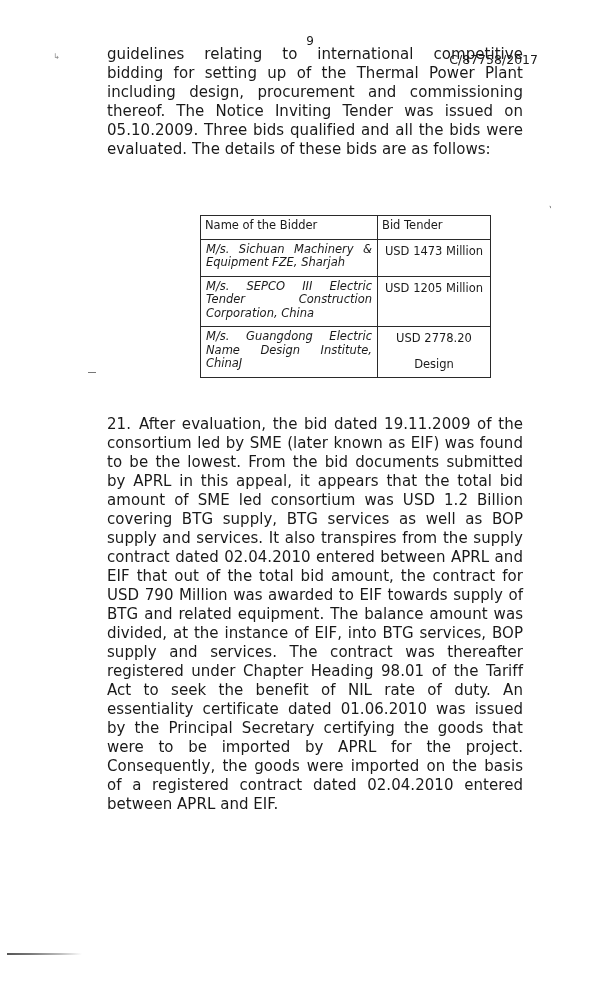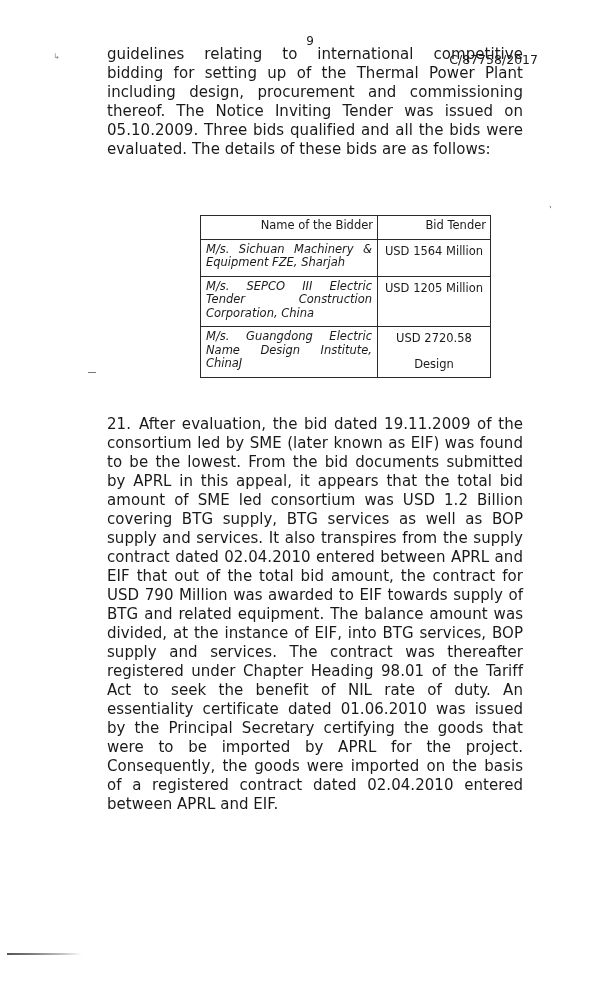--- a/index.html
+++ b/index.html
@@ -21,21 +21,21 @@
     .para-1 { top: 45px; }
     .para-2 { top: 404px; }
     .para .num { display: inline-block; width: 32px; margin-top: 11px; }
     table.bids {
       position: absolute; top: 215px; left: 200px; width: 291px;
       border-collapse: collapse; font-size: 11.5px; line-height: 13.5px;
     }
     table.bids td, table.bids th {
       border: 1px solid #2a2a2a; vertical-align: top; font-weight: normal;
     }
-    table.bids th { text-align: right; padding: 3px 4px 6px 4px; }
+    table.bids th { text-align: left; padding: 3px 4px 6px 4px; }
     table.bids td.name { width: 166px; padding: 3px 5px 6px 5px; text-align: justify; text-align-last: left; font-style: italic; }
     table.bids td.amount { text-align: center; padding: 5px 4px; }
     .amount-line2 { display: block; margin-top: 12px; }
   </style>
 </head>
 <body>
 
 <div class="page-number">9</div>
 <div class="case-no">C/87758/2017</div>
 <div class="scan-mark-1">↳</div>
@@ -45,30 +45,30 @@
 <p class="para para-1" style="margin:0">guidelines relating to international competitive bidding for setting up of the Thermal Power Plant including design, procurement and commissioning thereof. The Notice Inviting Tender was issued on 05.10.2009. Three bids qualified and all the bids were evaluated. The details of these bids are as follows:</p>
 
 <table class="bids">
   <tbody>
       <tr>
     <th>Name of the Bidder</th>
     <th>Bid Tender</th>
   </tr>
   <tr>
     <td class="name">M/s. Sichuan Machinery &amp; Equipment FZE, Sharjah</td>
-    <td class="amount"><span>USD 1564 Million</span></td>
+    <td class="amount"><span>USD 1473 Million</span></td>
   </tr>
   <tr>
     <td class="name">M/s. SEPCO III Electric Tender Construction Corporation, China</td>
     <td class="amount"><span>USD 1205 Million</span></td>
   </tr>
   <tr>
     <td class="name">M/s. Guangdong Electric Name Design Institute, ChinaJ</td>
     <td class="amount">
-      <span>USD 2720.58</span>
+      <span>USD 2778.20</span>
       <span class="amount-line2">Design</span>
     </td>
   </tr>
 </tbody>
   </table>
 
 <p class="para para-2" style="margin:0"><span class="num">21.</span><span>After evaluation, the bid dated 19.11.2009 of the consortium led by SME (later known as EIF) was found to be the lowest. From the bid documents submitted by APRL in this appeal, it appears that the total bid amount of SME led consortium was USD 1.2 Billion covering BTG supply, BTG services as well as BOP supply and services. It also transpires from the supply contract dated 02.04.2010 entered between APRL and EIF that out of the total bid amount, the contract for USD 790 Million was awarded to EIF towards supply of BTG and related equipment. The balance amount was divided, at the instance of EIF, into BTG services, BOP supply and services. The contract was thereafter registered under Chapter Heading 98.01 of the Tariff Act to seek the benefit of NIL rate of duty. An essentiality certificate dated 01.06.2010 was issued by the Principal Secretary certifying the goods that were to be imported by APRL for the project. Consequently, the goods were imported on the basis of a registered contract dated 02.04.2010 entered between APRL and EIF.</span></p>
 
 <div class="footer-mark"></div>
 

